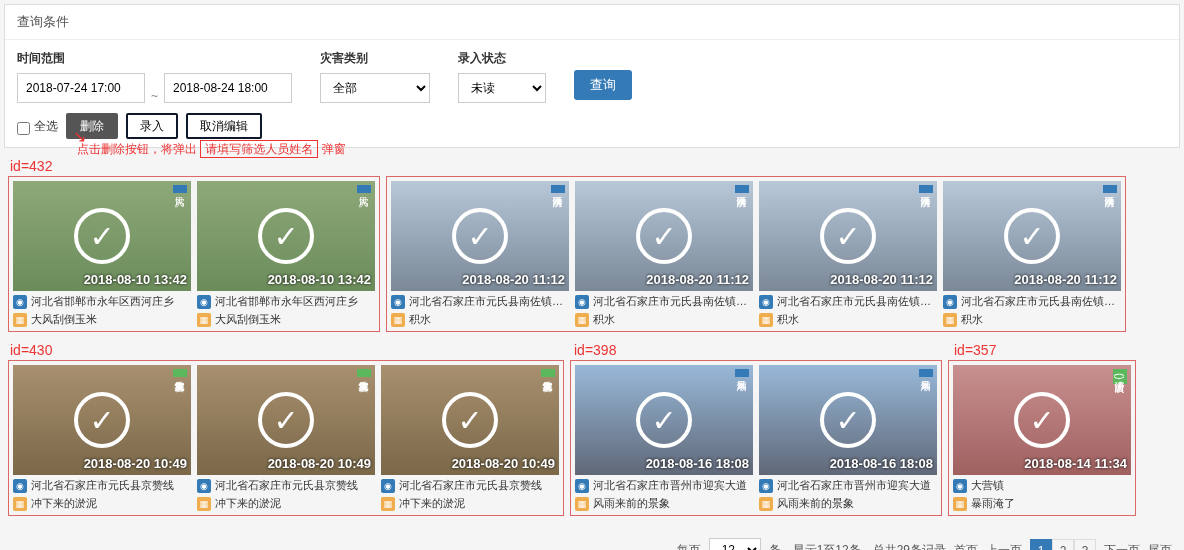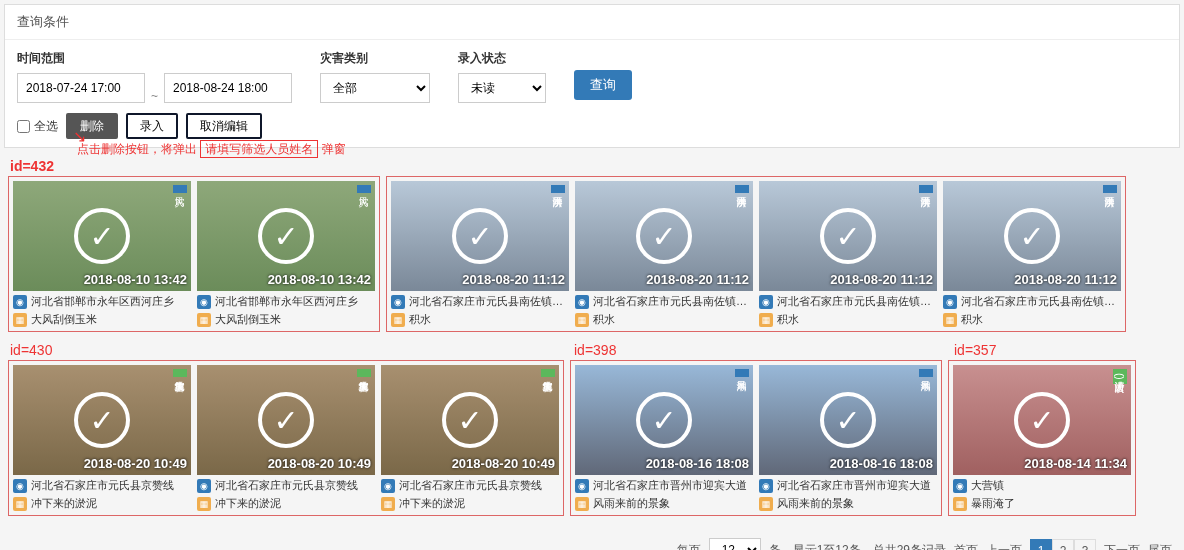--- a/index.html
+++ b/index.html
@@ -14,21 +14,21 @@
 select, input[type=text] { height: 30px; border: 1px solid #ccc; padding: 0 8px; font-size: 12px; background: #fff; }
 select { min-width: 88px; }
 .date-input { width: 128px; }
 .sep { color: #888; }
 .btn { height: 30px; padding: 0 16px; border: none; cursor: pointer; font-size: 13px; }
 .btn-primary { background: #337ab7; color: #fff; border-radius: 3px; }
 .actions { display: flex; align-items: center; gap: 8px; margin-top: 10px; margin-bottom: 4px; position: relative; }
 .btn-sm { height: 26px; padding: 0 12px; border: 2px solid #0f172a; background: #fff; cursor: pointer; font-size: 12px; border-radius: 2px; }
 .btn-sm.dark { background: #555; color: #fff; border-color: #555; }
 .btn-sm.blue { background: #337ab7; color: #fff; border-color: #337ab7; }
-.checkbox-lbl { display: flex; align-items: center; gap: 4px; font-size: 12px; }
+.checkbox-lbl { display: flex; align-items: flex-end; gap: 4px; font-size: 12px; }
 .annot { position: absolute; color: #e33; font-size: 12px; white-space: nowrap; }
 .annot-box { border: 1px solid #e33; padding: 1px 4px; }
 .grid-wrap { padding: 4px 8px 8px; }
 .id-label { color: #e33; font-size: 14px; margin: 2px 0 2px 2px; }
 .row-group { display: flex; gap: 6px; margin-bottom: 8px; }
 .group-box { border: 1px solid #d66; padding: 4px; display: flex; gap: 6px; }
 .card { width: 178px; display: flex; flex-direction: column; gap: 3px; }
 .thumb { position: relative; width: 178px; height: 110px; background: linear-gradient(#8ea87a, #6b8c5a); overflow: hidden; }
 .thumb.urban { background: linear-gradient(#b8c8d8, #7a8898); }
 .thumb.brown { background: linear-gradient(#a89070, #7a6848); }
@@ -91,21 +91,21 @@
         <span>点击删除按钮，将弹出</span>
         <span class="annot-box">请填写筛选人员姓名</span>
         <span>弹窗</span>
       </span>
     </div>
   </div>
 </div>
 
 <div class="grid-wrap" id="grid">
     <div style="display: flex; gap: 6px;">
-      <div class="id-label" style="width: 372px; font-weight: bold;">id=432</div>
+      <div class="id-label" style="width: 372px;">id=432</div>
     </div>
     <div class="row-group">
       <div class="group-box">
         <div class="card">
           <div class="thumb">
             <div class="tag ">风灾</div>
             <div class="check">✓</div>
             <div class="timestamp">2018-08-10 13:42</div>
           </div>
           <div class="meta">

